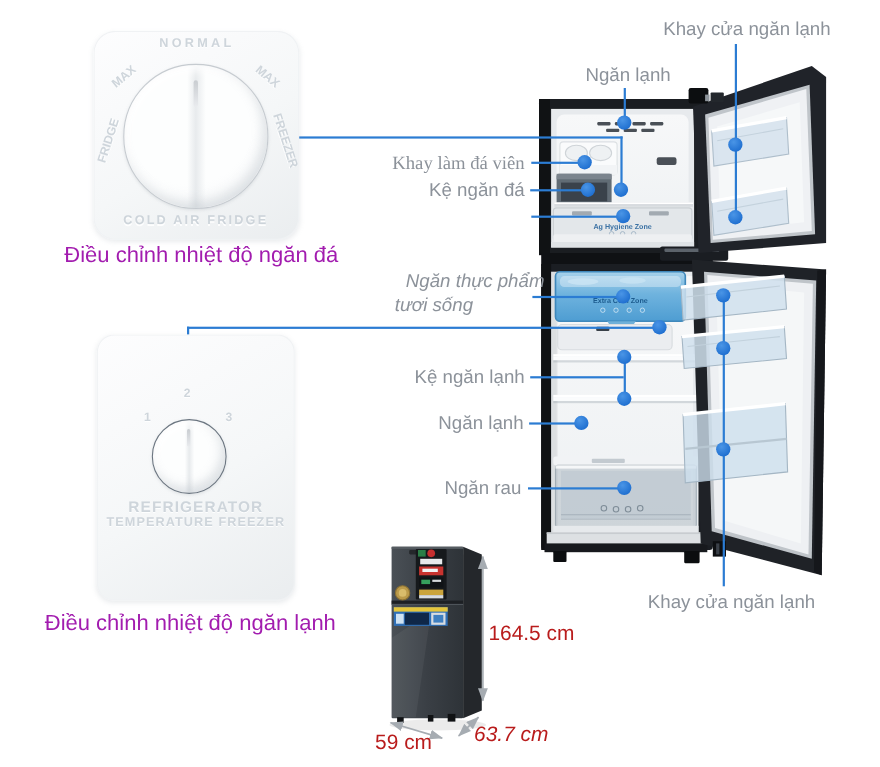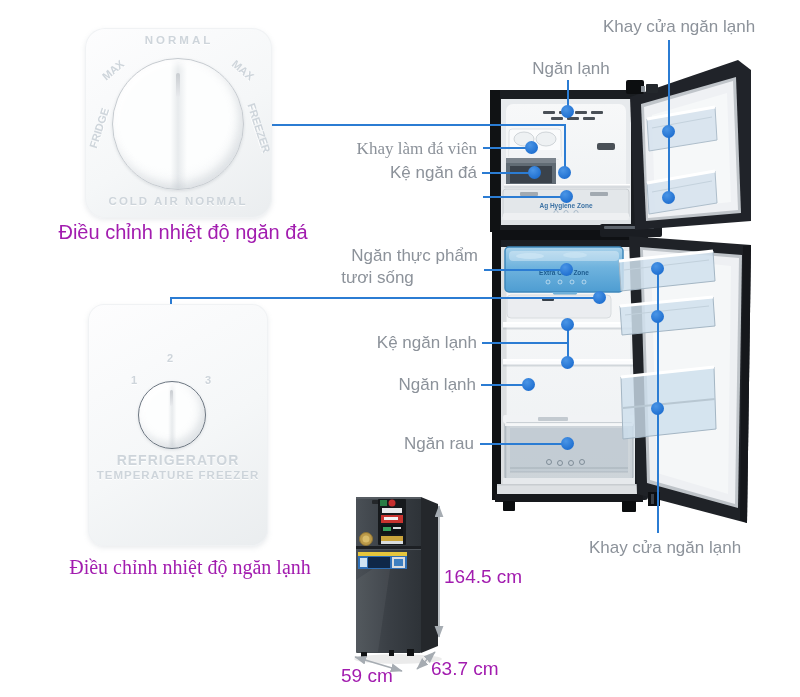--- a/index.html
+++ b/index.html
@@ -12,21 +12,21 @@
   .lbl{
     position:absolute;font-size:17px;line-height:21px;color:#8c929a;
     white-space:nowrap;
   }
   .lbl.center{text-align:center;}
   .lbl.right{text-align:right;}
   .cap{
     position:absolute;font-size:20px;color:#a21caf;text-align:center;white-space:nowrap;
   }
   .dim{
-    position:absolute;font-size:19px;color:#a21caf;white-space:nowrap;
+    position:absolute;font-size:19px;color:#b91c1c;white-space:nowrap;
   }
   .hline{position:absolute;height:2px;background:#2b7cd3;}
   .vline{position:absolute;width:2px;background:#2b7cd3;}
   .dot{
     position:absolute;width:13px;height:13px;border-radius:50%;
     background:radial-gradient(circle at 38% 32%, #4a95e6, #1f6fd0 75%);
   }
   
   .dial-panel{
     position:absolute;border-radius:20px;
@@ -316,51 +316,51 @@
   <div class="dot" style="left:522px;top:378px;"></div>
   <div class="dot" style="left:561px;top:437px;"></div>
   <div class="dot" style="left:651px;top:262px;"></div>
   <div class="dot" style="left:651px;top:310px;"></div>
   <div class="dot" style="left:651px;top:402px;"></div>
 
   <div class="lbl center" style="left:574px;top:16px;width:210px;">Khay cửa ngăn lạnh</div>
   <div class="lbl center" style="left:501px;top:58px;width:140px;">Ngăn lạnh</div>
   <div class="lbl right" style="left:277px;top:138px;width:200px;font-family:Liberation Serif, serif;">Khay làm đá viên</div>
   <div class="lbl right" style="left:277px;top:162px;width:200px;">Kệ ngăn đá</div>
-  <div class="lbl right" style="left:277px;top:245px;width:201px;line-height:22px;">
+  <div class="lbl right" style="left:294px;top:245px;width:201px;line-height:22px;font-style:italic;">
     <span style="display:block;">Ngăn thực phẩm</span>
     <span style="display:block;text-align:center;">tươi sống</span>
   </div>
   <div class="lbl right" style="left:277px;top:332px;width:200px;">Kệ ngăn lạnh</div>
   <div class="lbl right" style="left:277px;top:374px;width:199px;">Ngăn lạnh</div>
   <div class="lbl right" style="left:277px;top:433px;width:197px;">Ngăn rau</div>
   <div class="lbl center" style="left:560px;top:537px;width:210px;">Khay cửa ngăn lạnh</div>
 
   <div class="dial-panel" style="left:85px;top:28px;width:187px;height:190px;">
     <div class="emboss" style="left:44px;top:6px;width:100px;font-size:11.5px;letter-spacing:3px;">NORMAL</div>
     <div class="emboss" style="left:8px;top:36px;width:40px;font-size:11px;transform:rotate(-40deg);">MAX</div>
     <div class="emboss" style="left:-16px;top:94px;width:60px;font-size:11px;transform:rotate(-72deg);">FRIDGE</div>
     <div class="emboss" style="left:138px;top:36px;width:40px;font-size:11px;transform:rotate(40deg);">MAX</div>
     <div class="emboss" style="left:142px;top:94px;width:64px;font-size:11px;transform:rotate(72deg);">FREEZER</div>
-    <div class="emboss" style="left:8px;top:167px;width:170px;font-size:11.5px;letter-spacing:2px;">COLD AIR NORMAL</div>
+    <div class="emboss" style="left:8px;top:167px;width:170px;font-size:11.5px;letter-spacing:2px;">COLD AIR FRIDGE</div>
     <div class="knob" style="left:27px;top:30px;width:130px;height:130px;">
       <div class="ridge" style="left:63px;top:14px;width:4px;height:24px;"></div>
     </div>
   </div>
   <div class="cap" style="left:38px;top:221px;width:290px;">Điều chỉnh nhiệt độ ngăn đá</div>
 
   <div class="dial-panel" style="left:88px;top:304px;width:180px;height:242px;border-radius:16px;">
     <div class="emboss" style="left:76px;top:48px;width:12px;font-size:11px;">2</div>
     <div class="emboss" style="left:40px;top:70px;width:12px;font-size:11px;">1</div>
     <div class="emboss" style="left:114px;top:70px;width:12px;font-size:11px;">3</div>
     <div class="knob dark-ring" style="left:50px;top:77px;width:66px;height:66px;">
       <div class="ridge" style="left:31px;top:8px;width:3px;height:16px;"></div>
     </div>
     <div class="emboss" style="left:5px;top:148px;width:170px;font-size:14px;letter-spacing:1px;">REFRIGERATOR</div>
     <div class="emboss" style="left:5px;top:165px;width:170px;font-size:11.5px;letter-spacing:1px;">TEMPERATURE FREEZER</div>
   </div>
-  <div class="cap" style="left:45px;top:556px;width:290px;font-family:Liberation Serif, serif;">Điều chỉnh nhiệt độ ngăn lạnh</div>
+  <div class="cap" style="left:28px;top:556px;width:290px;">Điều chỉnh nhiệt độ ngăn lạnh</div>
 
   <div class="dim" style="left:444px;top:566px;">164.5 cm</div>
-  <div class="dim" style="left:431px;top:658px;">63.7 cm</div>
+  <div class="dim" style="left:431px;top:658px;font-style:italic;">63.7 cm</div>
   <div class="dim" style="left:341px;top:665px;">59 cm</div>
 
 </div>
 
 </body></html>

